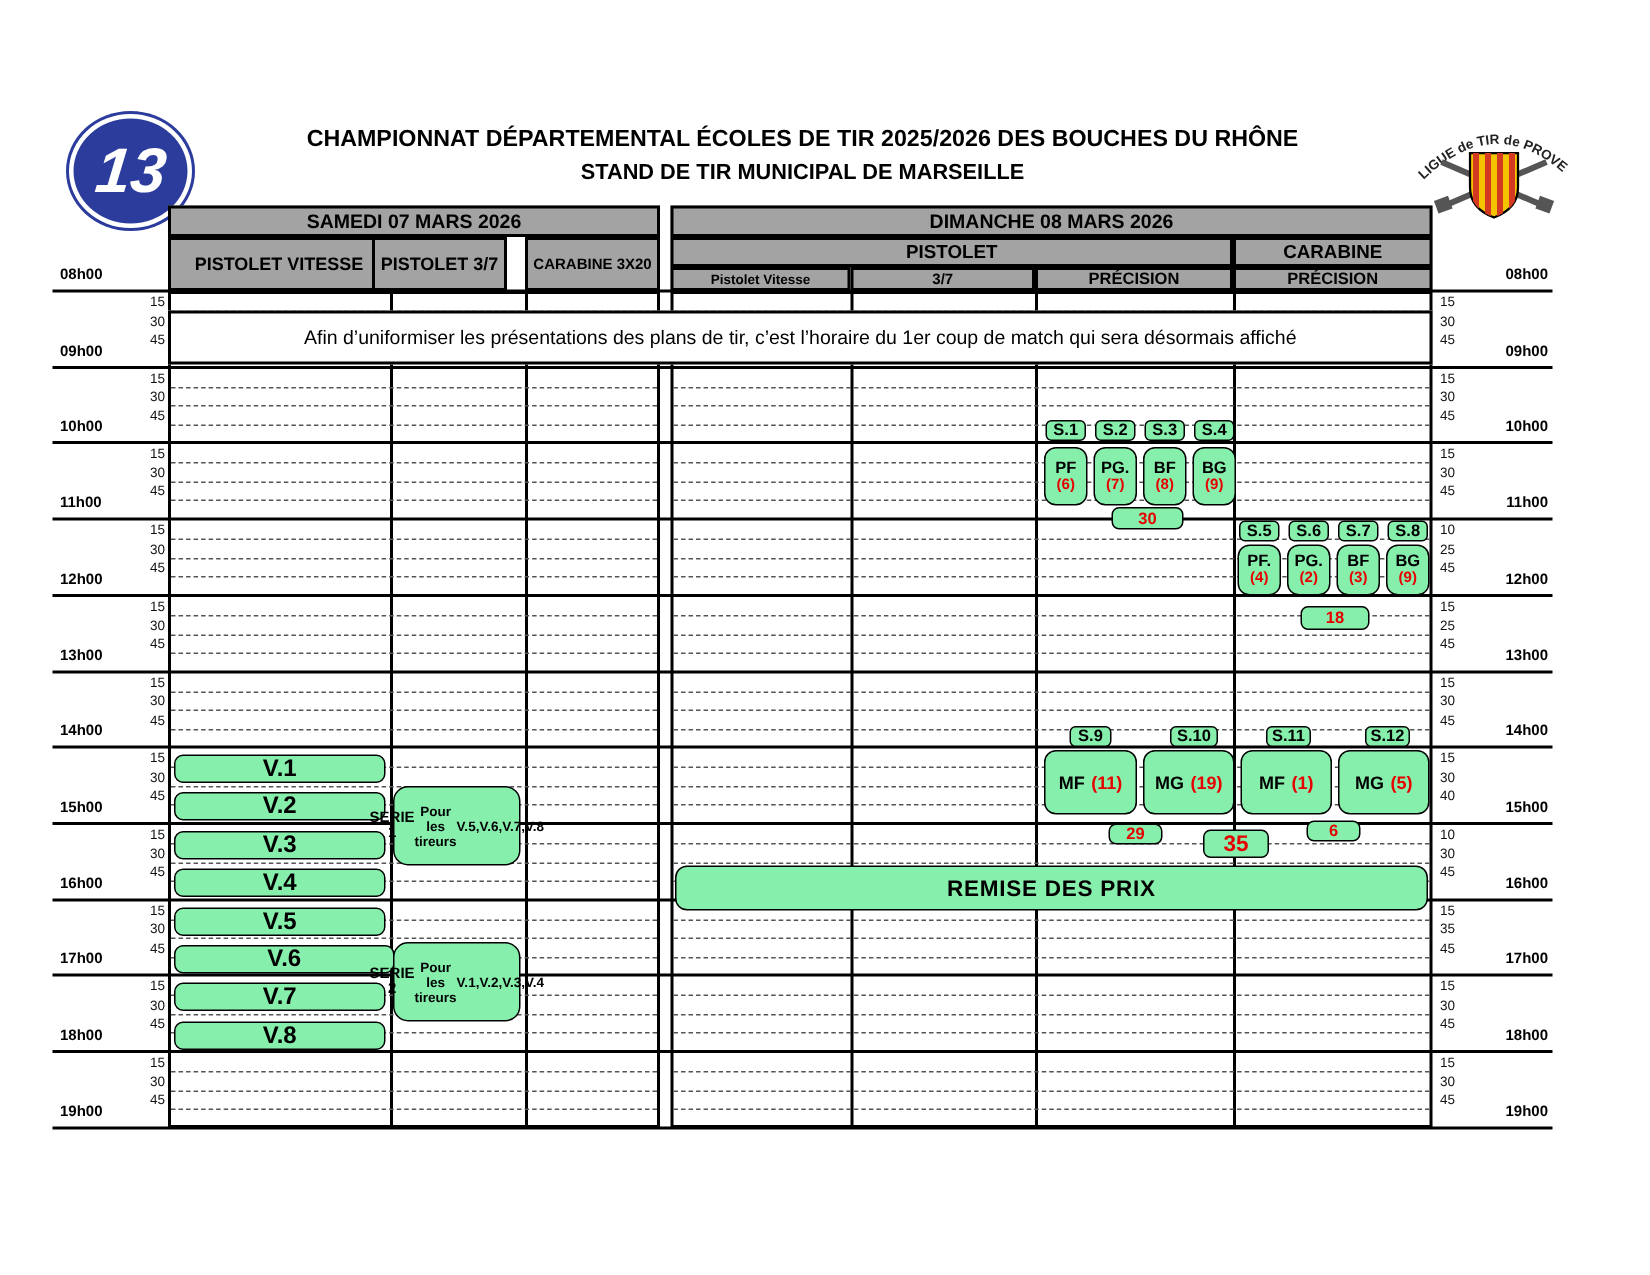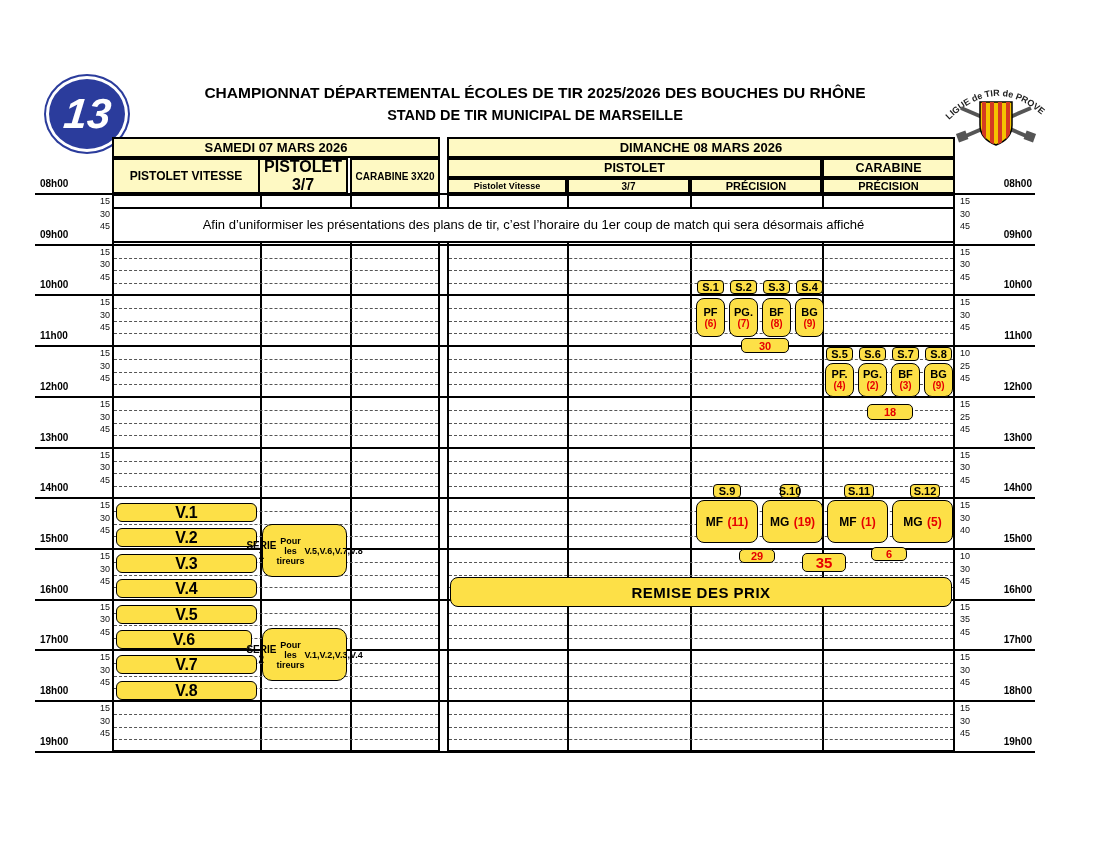--- a/index.html
+++ b/index.html
@@ -10,35 +10,35 @@
   .titles{left:120px;top:84px;width:830px;text-align:center;}
   .t1{font-size:15.5px;font-weight:bold;}
   .t2{font-size:14.5px;font-weight:bold;margin-top:5px;}
   
   .logo13{left:46px;top:76px;width:76px;height:70px;border-radius:50%;
           background:var(--blue);border:3px solid #fff;box-shadow:0 0 0 2px var(--blue);
           display:flex;align-items:center;justify-content:center;}
   .logo13 span{color:#fff;font-size:42px;font-weight:bold;font-style:italic;
                transform:skewX(-6deg);line-height:1;}
   
-  .hbox{border:2px solid #000;background:#fef9c3;display:flex;align-items:center;
+  .hbox{border:2px solid #000;background:#a3a3a3;display:flex;align-items:center;
         justify-content:center;font-weight:bold;box-sizing:border-box;text-align:center;}
   
   .section{border:2.5px solid #000;box-sizing:border-box;background:transparent;}
   .hline{height:2.5px;background:#000;}
   .dline{height:0;border-top:1px dashed #555;}
   .vdiv{width:1.5px;background:#000;}
   .hour-label{font-size:10px;font-weight:bold;}
   .mark-label{font-size:9px;color:#111;}
   
   .notice{left:112px;top:207px;width:843px;height:36px;border:2px solid #000;background:#fff;
           box-sizing:border-box;display:flex;flex-direction:column;align-items:center;
           justify-content:center;font-size:13px;line-height:16px;z-index:5;text-align:center;}
   
-  .evb{background:#fde047;border:1.5px solid #000;box-sizing:border-box;z-index:6;
+  .evb{background:#86efac;border:1.5px solid #000;box-sizing:border-box;z-index:6;
        display:flex;align-items:center;justify-content:center;text-align:center;}
   .chip{border-radius:4px;font-weight:bold;font-size:11px;}
   .box{border-radius:8px;}
   .vbox{border-radius:6px;font-weight:bold;font-size:16px;}
   .serie{border-radius:10px;font-weight:bold;line-height:10px;}
   .serie .s1{font-size:10px;}
   .serie .s2,.serie .s3{font-size:9px;}
   .ev-l{font-weight:bold;font-size:11px;line-height:12px;display:block;}
   .ev-c{font-weight:bold;font-size:10px;line-height:12px;color:var(--red);display:block;}
   .mf .ev-l,.mf .ev-c{display:inline;font-size:12px;}
@@ -82,21 +82,21 @@
         <rect x="39" y="28" width="4" height="48"></rect>
           <rect x="47" y="28" width="4" height="48"></rect>
         <rect x="55" y="28" width="4" height="48"></rect>
           <rect x="63" y="28" width="4" height="48"></rect>
       </g>
     </g>
   </svg>
 
   <div class="abs hbox" style="left:112px;top:137px;width:328px;height:21px;font-size:13px">SAMEDI 07 MARS 2026</div>
   <div class="abs hbox" style="left:112px;top:158px;width:148px;height:36px;font-size:12px">PISTOLET VITESSE</div>
-  <div class="abs hbox" style="left:258px;top:158px;width:90px;height:36px;font-size:16px">PISTOLET 3/7</div>
+  <div class="abs hbox" style="left:248px;top:158px;width:90px;height:36px;font-size:12px">PISTOLET 3/7</div>
   <div class="abs hbox" style="left:350px;top:158px;width:90px;height:36px;font-size:10px">CARABINE 3X20</div>
 
   <div class="abs hbox" style="left:447px;top:137px;width:508px;height:21px;font-size:13px">DIMANCHE 08 MARS 2026</div>
   <div class="abs hbox" style="left:447px;top:158px;width:375px;height:20px;font-size:12.5px">PISTOLET</div>
   <div class="abs hbox" style="left:822px;top:158px;width:133px;height:20px;font-size:12.5px">CARABINE</div>
   <div class="abs hbox" style="left:447px;top:178px;width:120px;height:16px;font-size:9px">Pistolet Vitesse</div>
   <div class="abs hbox" style="left:567px;top:178px;width:123px;height:16px;font-size:10px">3/7</div>
   <div class="abs hbox" style="left:690px;top:178px;width:132px;height:16px;font-size:11px">PRÉCISION</div>
   <div class="abs hbox" style="left:822px;top:178px;width:133px;height:16px;font-size:11px">PRÉCISION</div>
 
@@ -279,21 +279,21 @@
     <div class="abs mark-label" style="left: 960px; top: 728.25px; width: 40px;">45</div>
     <div class="abs notice">
     <div>Afin d’uniformiser les présentations des plans de tir, c’est l’horaire du 1er coup de match qui sera désormais affiché</div>
   </div>
 
   <div class="abs evb vbox" style="left:116px;top:503px;width:141px;height:19px">V.1</div>
   <div class="abs evb vbox" style="left:116px;top:528px;width:141px;height:19px">V.2</div>
   <div class="abs evb vbox" style="left:116px;top:554px;width:141px;height:19px">V.3</div>
   <div class="abs evb vbox" style="left:116px;top:579px;width:141px;height:19px">V.4</div>
   <div class="abs evb vbox" style="left:116px;top:605px;width:141px;height:19px">V.5</div>
-  <div class="abs evb vbox" style="left:116px;top:630px;width:136px;height:19px">V.6</div>
+  <div class="abs evb vbox" style="left:116px;top:630px;width:147px;height:19px">V.6</div>
   <div class="abs evb vbox" style="left:116px;top:655px;width:141px;height:19px">V.7</div>
   <div class="abs evb vbox" style="left:116px;top:681px;width:141px;height:19px">V.8</div>
 
   <div class="abs evb serie" style="left:262px;top:524px;width:85px;height:53px">
     <span class="s1">SERIE 1</span>
     <span class="s2">Pour les tireurs</span>
     <span class="s3">V.5,V.6,V.7,V.8</span>
   </div>
   <div class="abs evb serie" style="left:262px;top:628px;width:85px;height:53px">
     <span class="s1">SERIE 2</span>
@@ -339,21 +339,21 @@
     <span class="ev-l">BF</span>
     <span class="ev-c">(3)</span>
   </div>
   <div class="abs evb box" style="left:924px;top:363px;width:29px;height:34px;flex-direction:column">
     <span class="ev-l">BG</span>
     <span class="ev-c">(9)</span>
   </div>
   <div class="abs evb note" style="left:867px;top:404px;width:46px;height:16px">18</div>
 
   <div class="abs evb chip" style="left:713px;top:484px;width:28px;height:14px">S.9</div>
-  <div class="abs evb chip" style="left:780px;top:484px;width:20px;height:14px">S.10</div>
+  <div class="abs evb chip" style="left:780px;top:484px;width:32px;height:14px">S.10</div>
   <div class="abs evb chip" style="left:844px;top:484px;width:30px;height:14px">S.11</div>
   <div class="abs evb chip" style="left:910px;top:484px;width:30px;height:14px">S.12</div>
   <div class="abs evb box mf" style="left:696px;top:500px;width:62px;height:43px">
     <span class="ev-l">MF</span>&nbsp;<span class="ev-c">(11)</span>
   </div>
   <div class="abs evb box mf" style="left:762px;top:500px;width:61px;height:43px">
     <span class="ev-l">MG</span>&nbsp;<span class="ev-c">(19)</span>
   </div>
   <div class="abs evb box mf" style="left:827px;top:500px;width:61px;height:43px">
     <span class="ev-l">MF</span>&nbsp;<span class="ev-c">(1)</span>

